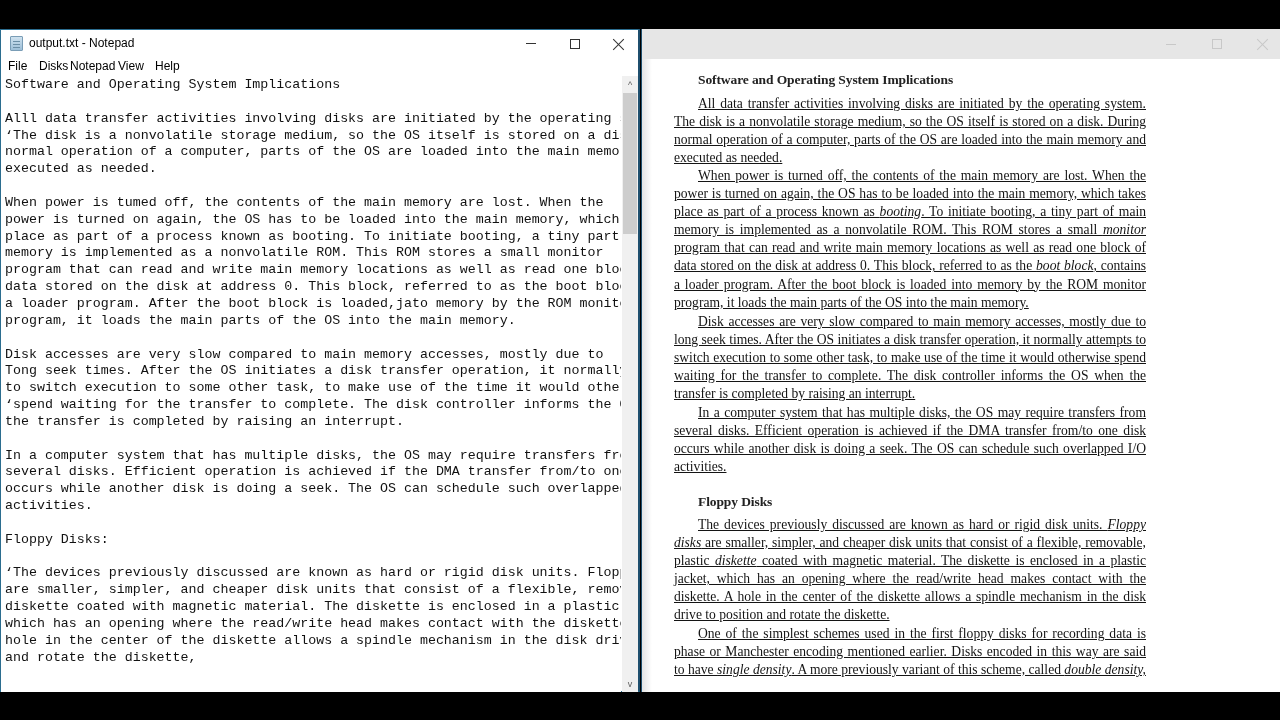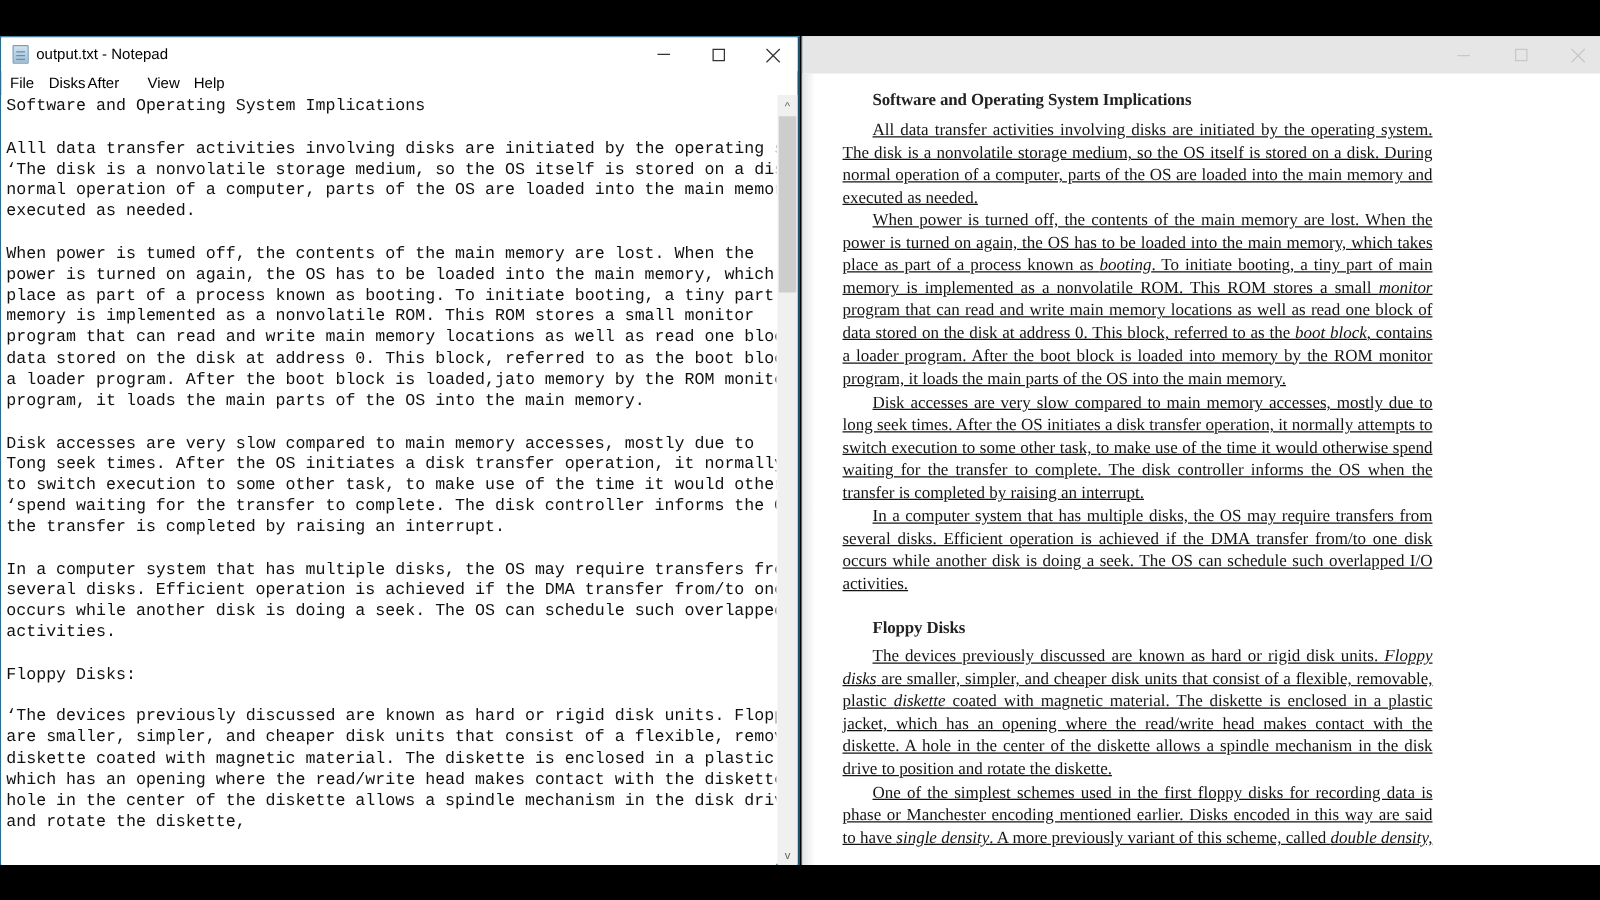--- a/index.html
+++ b/index.html
@@ -83,21 +83,21 @@
     <div class="win-btn np-max">
         <span class="glyph-max"></span>
       </div>
     <div class="win-btn np-close">
         <span class="glyph-close"></span>
       </div>
   </div>
   <div class="np-menubar">
     <span class="np-menu-item" style="left:7px">File</span>
     <span class="np-menu-item" style="left:38px">Disks</span>
-    <span class="np-menu-item" style="left:69px">After</span>
+    <span class="np-menu-item" style="left:69px">Notepad</span>
     <span class="np-menu-item" style="left:117px">View</span>
     <span class="np-menu-item" style="left:154px">Help</span>
   </div>
   <div class="np-editor">
     <div class="np-text" id="np-text"><div class="np-line">Software and Operating System Implications</div><div class="np-line"></div><div class="np-line">Alll data transfer activities involving disks are initiated by the operating syste</div><div class="np-line">‘The disk is a nonvolatile storage medium, so the OS itself is stored on a disk, D</div><div class="np-line">normal operation of a computer, parts of the OS are loaded into the main memory an</div><div class="np-line">executed as needed.</div><div class="np-line"></div><div class="np-line">When power is tumed off, the contents of the main memory are lost. When the</div><div class="np-line">power is turned on again, the OS has to be loaded into the main memory, which take</div><div class="np-line">place as part of a process known as booting. To initiate booting, a tiny part of m</div><div class="np-line">memory is implemented as a nonvolatile ROM. This ROM stores a small monitor</div><div class="np-line">program that can read and write main memory locations as well as read one block of</div><div class="np-line">data stored on the disk at address 0. This block, referred to as the boot block, c</div><div class="np-line">a loader program. After the boot block is loaded,jato memory by the ROM monitor</div><div class="np-line">program, it loads the main parts of the OS into the main memory.</div><div class="np-line"></div><div class="np-line">Disk accesses are very slow compared to main memory accesses, mostly due to</div><div class="np-line">Tong seek times. After the OS initiates a disk transfer operation, it normally att</div><div class="np-line">to switch execution to some other task, to make use of the time it would otherwise</div><div class="np-line">‘spend waiting for the transfer to complete. The disk controller informs the OS wh</div><div class="np-line">the transfer is completed by raising an interrupt.</div><div class="np-line"></div><div class="np-line">In a computer system that has multiple disks, the OS may require transfers from</div><div class="np-line">several disks. Efficient operation is achieved if the DMA transfer from/to one dis</div><div class="np-line">occurs while another disk is doing a seek. The OS can schedule such overlapped /O</div><div class="np-line">activities.</div><div class="np-line"></div><div class="np-line">Floppy Disks:</div><div class="np-line"></div><div class="np-line">‘The devices previously discussed are known as hard or rigid disk units. Floppy di</div><div class="np-line">are smaller, simpler, and cheaper disk units that consist of a flexible, removable</div><div class="np-line">diskette coated with magnetic material. The diskette is enclosed in a plastic jack</div><div class="np-line">which has an opening where the read/write head makes contact with the diskette. A</div><div class="np-line">hole in the center of the diskette allows a spindle mechanism in the disk drive to</div><div class="np-line">and rotate the diskette,</div></div>
   </div>
   <div class="np-scrollbar">
     <div class="sb-up">
         <span>^</span>
       </div>

